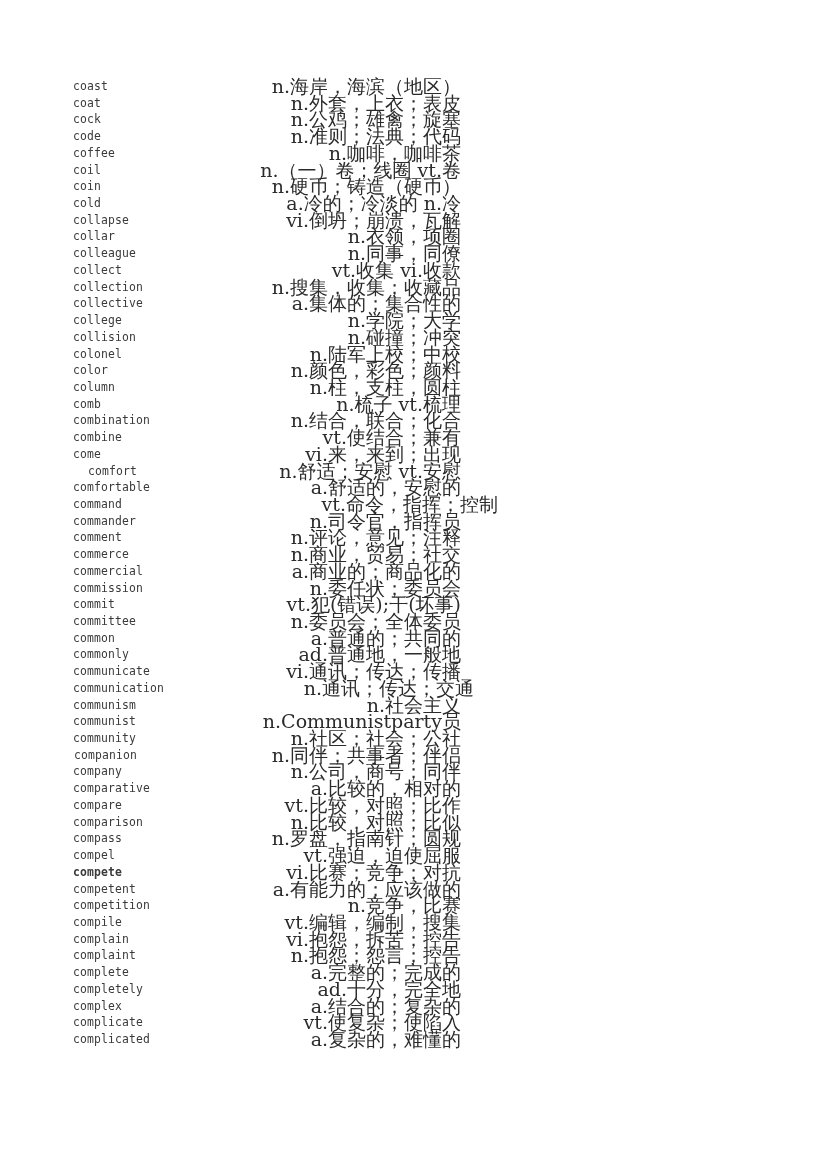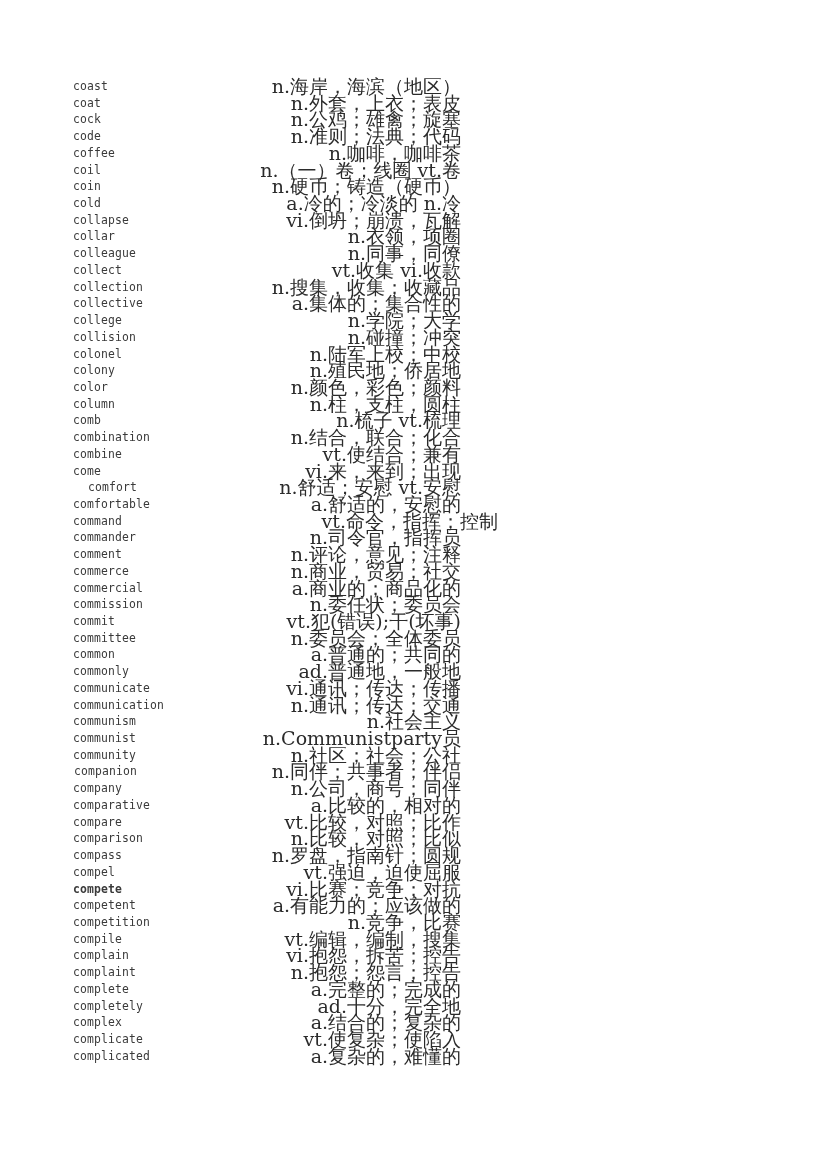--- a/index.html
+++ b/index.html
@@ -121,24 +121,20 @@
     </div>
     <div class="vocab-row" style="height: 16.72px; line-height: 16.72px;">
       <span class="term" style="left: 73px;">collision</span>
       <span class="gloss" style="width: 461px;">n.碰撞；冲突</span>
     </div>
     <div class="vocab-row" style="height: 16.72px; line-height: 16.72px;">
       <span class="term" style="left: 73px;">colonel</span>
       <span class="gloss" style="width: 461px;">n.陆军上校；中校</span>
     </div>
     <div class="vocab-row" style="height: 16.72px; line-height: 16.72px;">
-      <span class="term" style="left: 73px;">colony</span>
-      <span class="gloss" style="width: 461px;">n.殖民地；侨居地</span>
-    </div>
-    <div class="vocab-row" style="height: 16.72px; line-height: 16.72px;">
       <span class="term" style="left: 73px;">color</span>
       <span class="gloss" style="width: 461px;">n.颜色，彩色；颜料</span>
     </div>
     <div class="vocab-row" style="height: 16.72px; line-height: 16.72px;">
       <span class="term" style="left: 73px;">column</span>
       <span class="gloss" style="width: 461px;">n.柱，支柱，圆柱</span>
     </div>
     <div class="vocab-row" style="height: 16.72px; line-height: 16.72px;">
       <span class="term" style="left: 73px;">comb</span>
       <span class="gloss" style="width: 461px;">n.梳子 vt.梳理</span>
@@ -202,21 +198,21 @@
     <div class="vocab-row" style="height: 16.72px; line-height: 16.72px;">
       <span class="term" style="left: 73px;">commonly</span>
       <span class="gloss" style="width: 461px;">ad.普通地，一般地</span>
     </div>
     <div class="vocab-row" style="height: 16.72px; line-height: 16.72px;">
       <span class="term" style="left: 73px;">communicate</span>
       <span class="gloss" style="width: 461px;">vi.通讯；传达；传播</span>
     </div>
     <div class="vocab-row" style="height: 16.72px; line-height: 16.72px;">
       <span class="term" style="left: 73px;">communication</span>
-      <span class="gloss" style="width: 461px;">n.通讯；传达；交通</span>
+      <span class="gloss" style="width: 461px; padding-left: 13px;">n.通讯；传达；交通</span>
     </div>
     <div class="vocab-row" style="height: 16.72px; line-height: 16.72px;">
       <span class="term" style="left: 73px;">communism</span>
       <span class="gloss" style="width: 461px;">n.社会主义</span>
     </div>
     <div class="vocab-row" style="height: 16.72px; line-height: 16.72px;">
       <span class="term" style="left: 73px;">communist</span>
       <span class="gloss" style="width: 461px;">n.Communistparty员</span>
     </div>
     <div class="vocab-row" style="height: 16.72px; line-height: 16.72px;">

